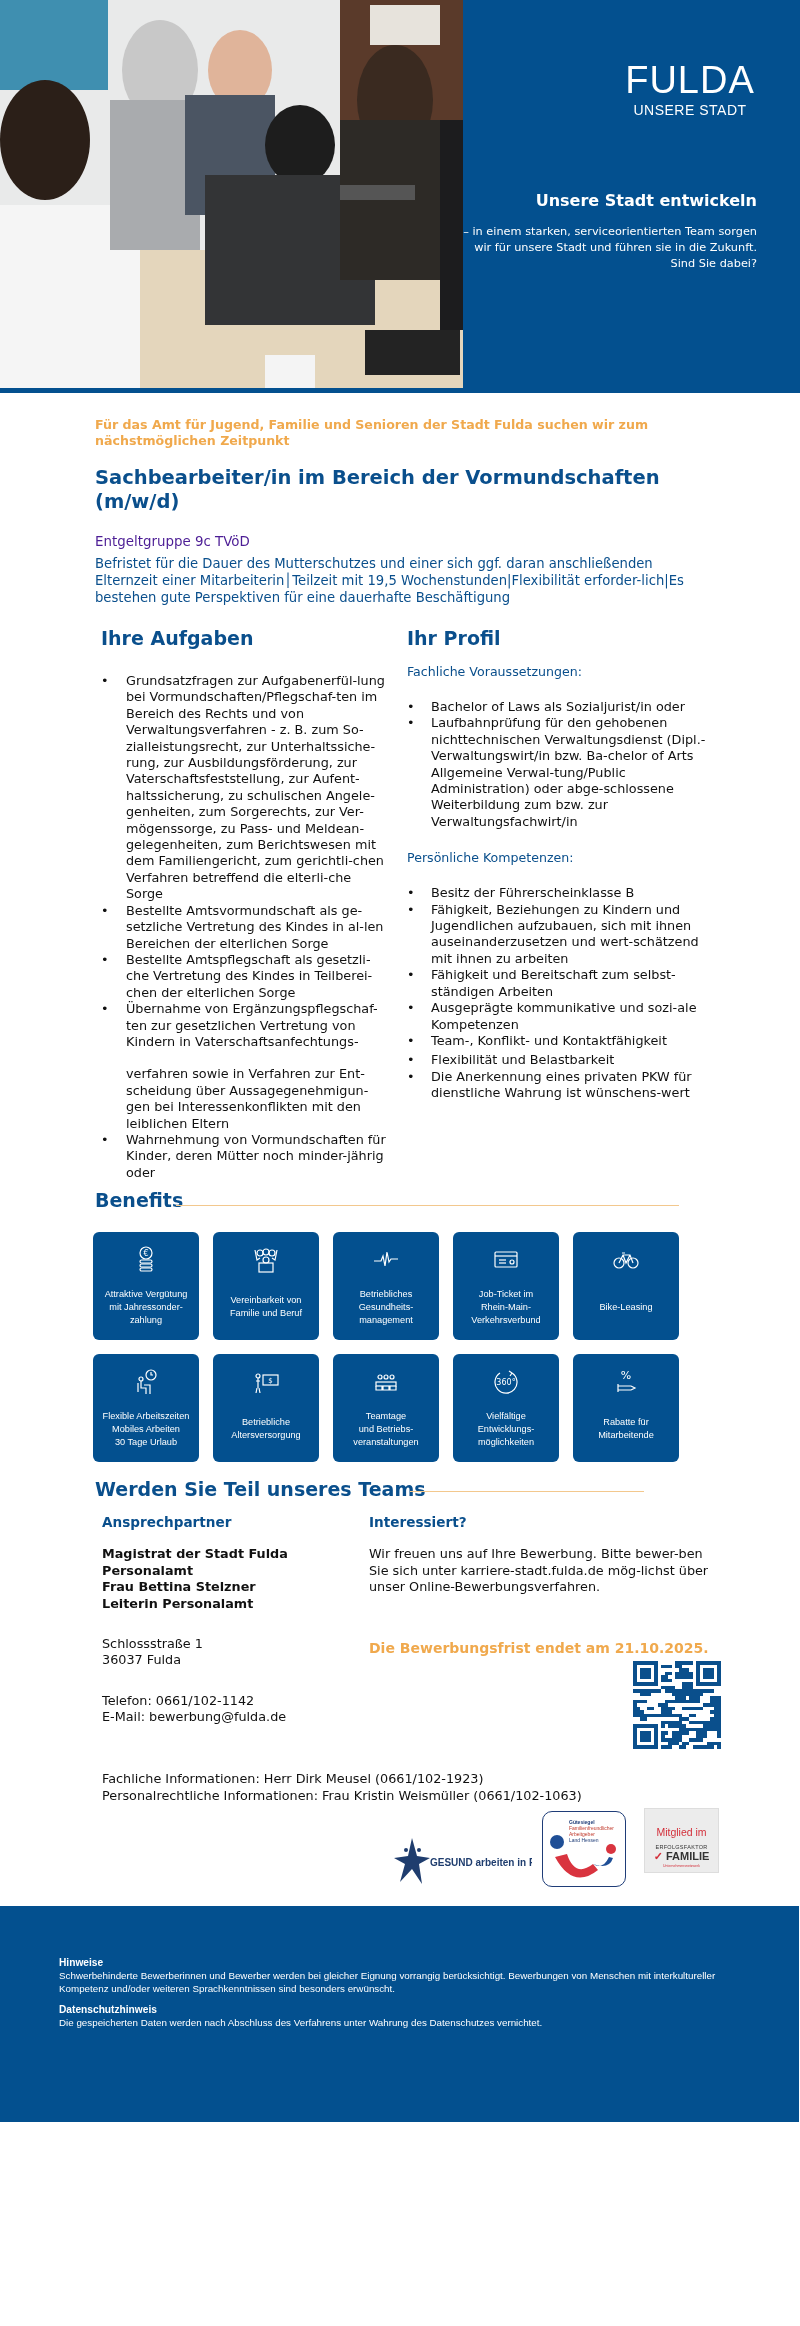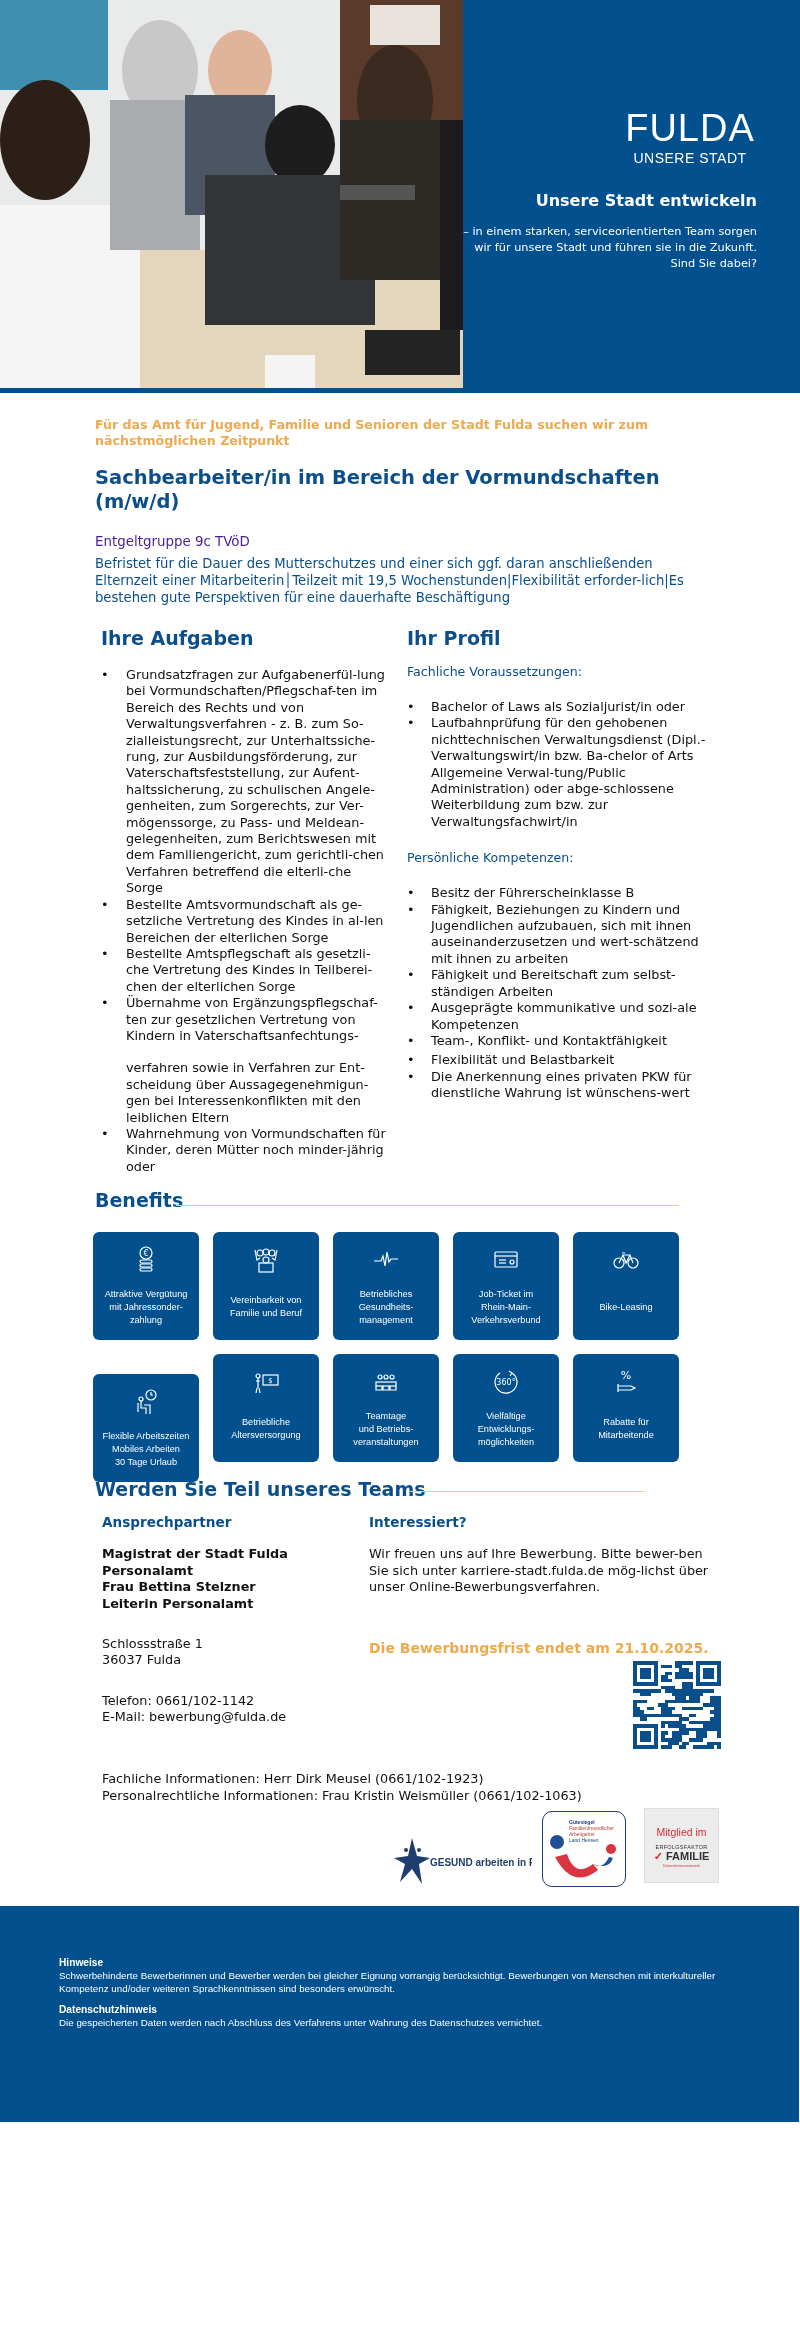--- a/index.html
+++ b/index.html
@@ -4,21 +4,21 @@
 <style>
   * { box-sizing: border-box; margin: 0; padding: 0; }
   html, body { width: 800px; height: 2326px; background: #ffffff; }
   body { position: relative; font-family: "DejaVu Sans", sans-serif; color: #111; overflow: hidden; }
 
   
   .hero { position: absolute; left: 0; top: 0; width: 800px; height: 393px; background: #03508f; }
   .hero-photo { position: absolute; left: 0; top: 0; width: 463px; height: 388px; overflow: hidden; background: #dfe3e6; }
   .hero-photo svg { width: 100%; height: 100%; display: block; }
   .logo { position: absolute; left: 600px; top: 60px; width: 180px; text-align: center; color: #fff; }
-  .logo-word { font-family: "Liberation Sans", sans-serif; font-size: 38px; font-weight: 400; letter-spacing: 1px; line-height: 40px; margin-top: 48px; }
+  .logo-word { font-family: "Liberation Sans", sans-serif; font-size: 38px; font-weight: 400; letter-spacing: 1px; line-height: 40px; }
   .logo-sub { font-family: "Liberation Sans", sans-serif; font-size: 14px; letter-spacing: 0.5px; margin-top: 2px; }
   .hero-headline { position: absolute; right: 43px; top: 191px; color: #fff; font-size: 16px; font-weight: bold; text-align: center; }
   .hero-text { position: absolute; right: 43px; top: 224px; width: 300px; color: #fff; font-size: 11.3px; line-height: 16px; text-align: right; }
 
   
   .intro { position: absolute; left: 95px; top: 417px; width: 620px; }
   .intro-orange { color: #f0a94d; font-size: 12.6px; font-weight: bold; line-height: 16px; }
   .job-title { color: #0a4f8c; font-size: 19.5px; font-weight: bold; line-height: 24px; margin-top: 17px; }
   .pay-grade { color: #4c1d95; font-size: 13.4px; margin-top: 20px; }
   .conditions { color: #0a4f8c; font-size: 13.2px; line-height: 17px; margin-top: 6px; width: 615px; }
@@ -26,21 +26,21 @@
   
   .col-left { position: absolute; left: 101px; top: 626px; width: 290px; }
   .col-right { position: absolute; left: 407px; top: 626px; width: 310px; }
   .section-h { color: #0a4f8c; font-size: 19px; line-height: 24px; }
   .section-h b { font-weight: bold; }
   .sub-h { color: #0a4f8c; font-size: 12.6px; margin-top: 14px; }
   ul.bul { list-style: none; margin-top: 14px; }
   ul.bul li { position: relative; padding-left: 24px; font-size: 12.8px; line-height: 16.4px; color: #111; }
   ul.bul li::before { content: "•"; position: absolute; left: 0; top: 0; }
   .col-left ul.bul li { padding-left: 25px; }
-  .col-left ul.bul { margin-top: 17px; }
+  .col-left ul.bul { margin-top: 23px; }
   .cont { padding-left: 25px; font-size: 12.8px; line-height: 16.4px; margin-top: 16px; }
 
   
   .benefits-h { position: absolute; left: 95px; top: 1189px; color: #0a4f8c; font-size: 19px; font-weight: bold; }
   .rule { position: absolute; height: 1px; background: #f3c88d; }
   .tile { position: absolute; width: 106px; height: 108px; background: #03508f; border-radius: 6px; color: #fff; text-align: center; }
   .tile .ic { position: absolute; left: 0; right: 0; top: 14px; height: 28px; display: flex; justify-content: center; align-items: center; }
   .tile .ic svg { width: 30px; height: 28px; }
   .tile .lbl { position: absolute; left: 4px; right: 4px; top: 48px; bottom: 6px; display: flex; align-items: center; justify-content: center; font-family: "Liberation Sans", sans-serif; font-size: 9.2px; line-height: 13px; white-space: pre-line; }
 
@@ -54,21 +54,21 @@
   .contact .tel { margin-top: 24px; }
   .apply { position: absolute; left: 369px; top: 1514px; width: 340px; font-size: 12.8px; line-height: 16.4px; }
   .apply p { margin-top: 16px; }
   .deadline { position: absolute; left: 369px; top: 1640px; color: #f0a94d; font-size: 14px; font-weight: bold; }
   .qr { position: absolute; left: 633px; top: 1661px; width: 88px; height: 88px; }
   .infos { position: absolute; left: 102px; top: 1771px; font-size: 12.8px; line-height: 16.6px; }
   .seal-gesund { position: absolute; left: 392px; top: 1836px; width: 140px; height: 50px; }
   .seal-hessen { position: absolute; left: 542px; top: 1811px; width: 84px; height: 76px; border: 1.5px solid #1f3d78; border-radius: 10px; background: #fff; overflow: hidden; }
   .seal-hessen .t { position: absolute; left: 26px; top: 7px; font-size: 5px; line-height: 6px; color: #c0392b; font-family: "Liberation Sans", sans-serif; }
   .seal-hessen .t .first { color: #1f3d78; font-weight: bold; }
-  .seal-family { position: absolute; left: 644px; top: 1808px; width: 75px; height: 75px; background: #ececec; border: 1px solid #ddd; text-align: center; font-family: "Liberation Sans", sans-serif; }
+  .seal-family { position: absolute; left: 644px; top: 1808px; width: 75px; height: 65px; background: #ececec; border: 1px solid #ddd; text-align: center; font-family: "Liberation Sans", sans-serif; }
   .seal-family .m { color: #d32f3a; font-size: 10.5px; margin-top: 17px; }
   .seal-family .e { color: #333; font-size: 5.5px; margin-top: 6px; letter-spacing: 0.3px; }
   .seal-family .f { color: #333; font-size: 11px; font-weight: bold; line-height: 12px; }
   .seal-family .n { color: #d32f3a; font-size: 3.5px; margin-top: 2px; }
 
   
   .footer { position: absolute; left: 0; top: 1906px; width: 799px; height: 216px; background: #03508f; color: #fff; font-family: "Liberation Sans", sans-serif; }
   .footer .inner { position: absolute; left: 59px; top: 51px; width: 700px; font-size: 9.8px; line-height: 12.8px; }
   .footer .fh { font-weight: bold; font-size: 10.2px; }
   .footer .gap { margin-top: 9px; }
@@ -210,21 +210,21 @@
   <div class="ic">
     <svg viewBox="0 0 30 28" fill="none" stroke="#fff" stroke-width="1.2">
         <circle cx="8" cy="17" r="5"></circle>
         <circle cx="22" cy="17" r="5"></circle>
         <path d="M8 17 L12 9 L19 9 L22 17 M12 9 L15 17 L19 9 M11 7 H14"></path>
       </svg>
   </div>
   <div class="lbl">Bike-Leasing</div>
 </div>
 
-<div class="tile" style="left:93px; top:1354px;margin-top:20px;">
+<div class="tile" style="left:93px; top:1354px;">
   <div class="ic">
     <svg viewBox="0 0 30 28" fill="none" stroke="#fff" stroke-width="1.2">
         <circle cx="20" cy="7" r="5"></circle>
         <path d="M20 4 V7 H22"></path>
         <circle cx="10" cy="11" r="2"></circle>
         <path d="M10 13 V20 H15 V26 M7 15 V24 M13 17 H19 V26"></path>
       </svg>
   </div>
   <div class="lbl">Flexible Arbeitszeiten
 Mobiles Arbeiten

